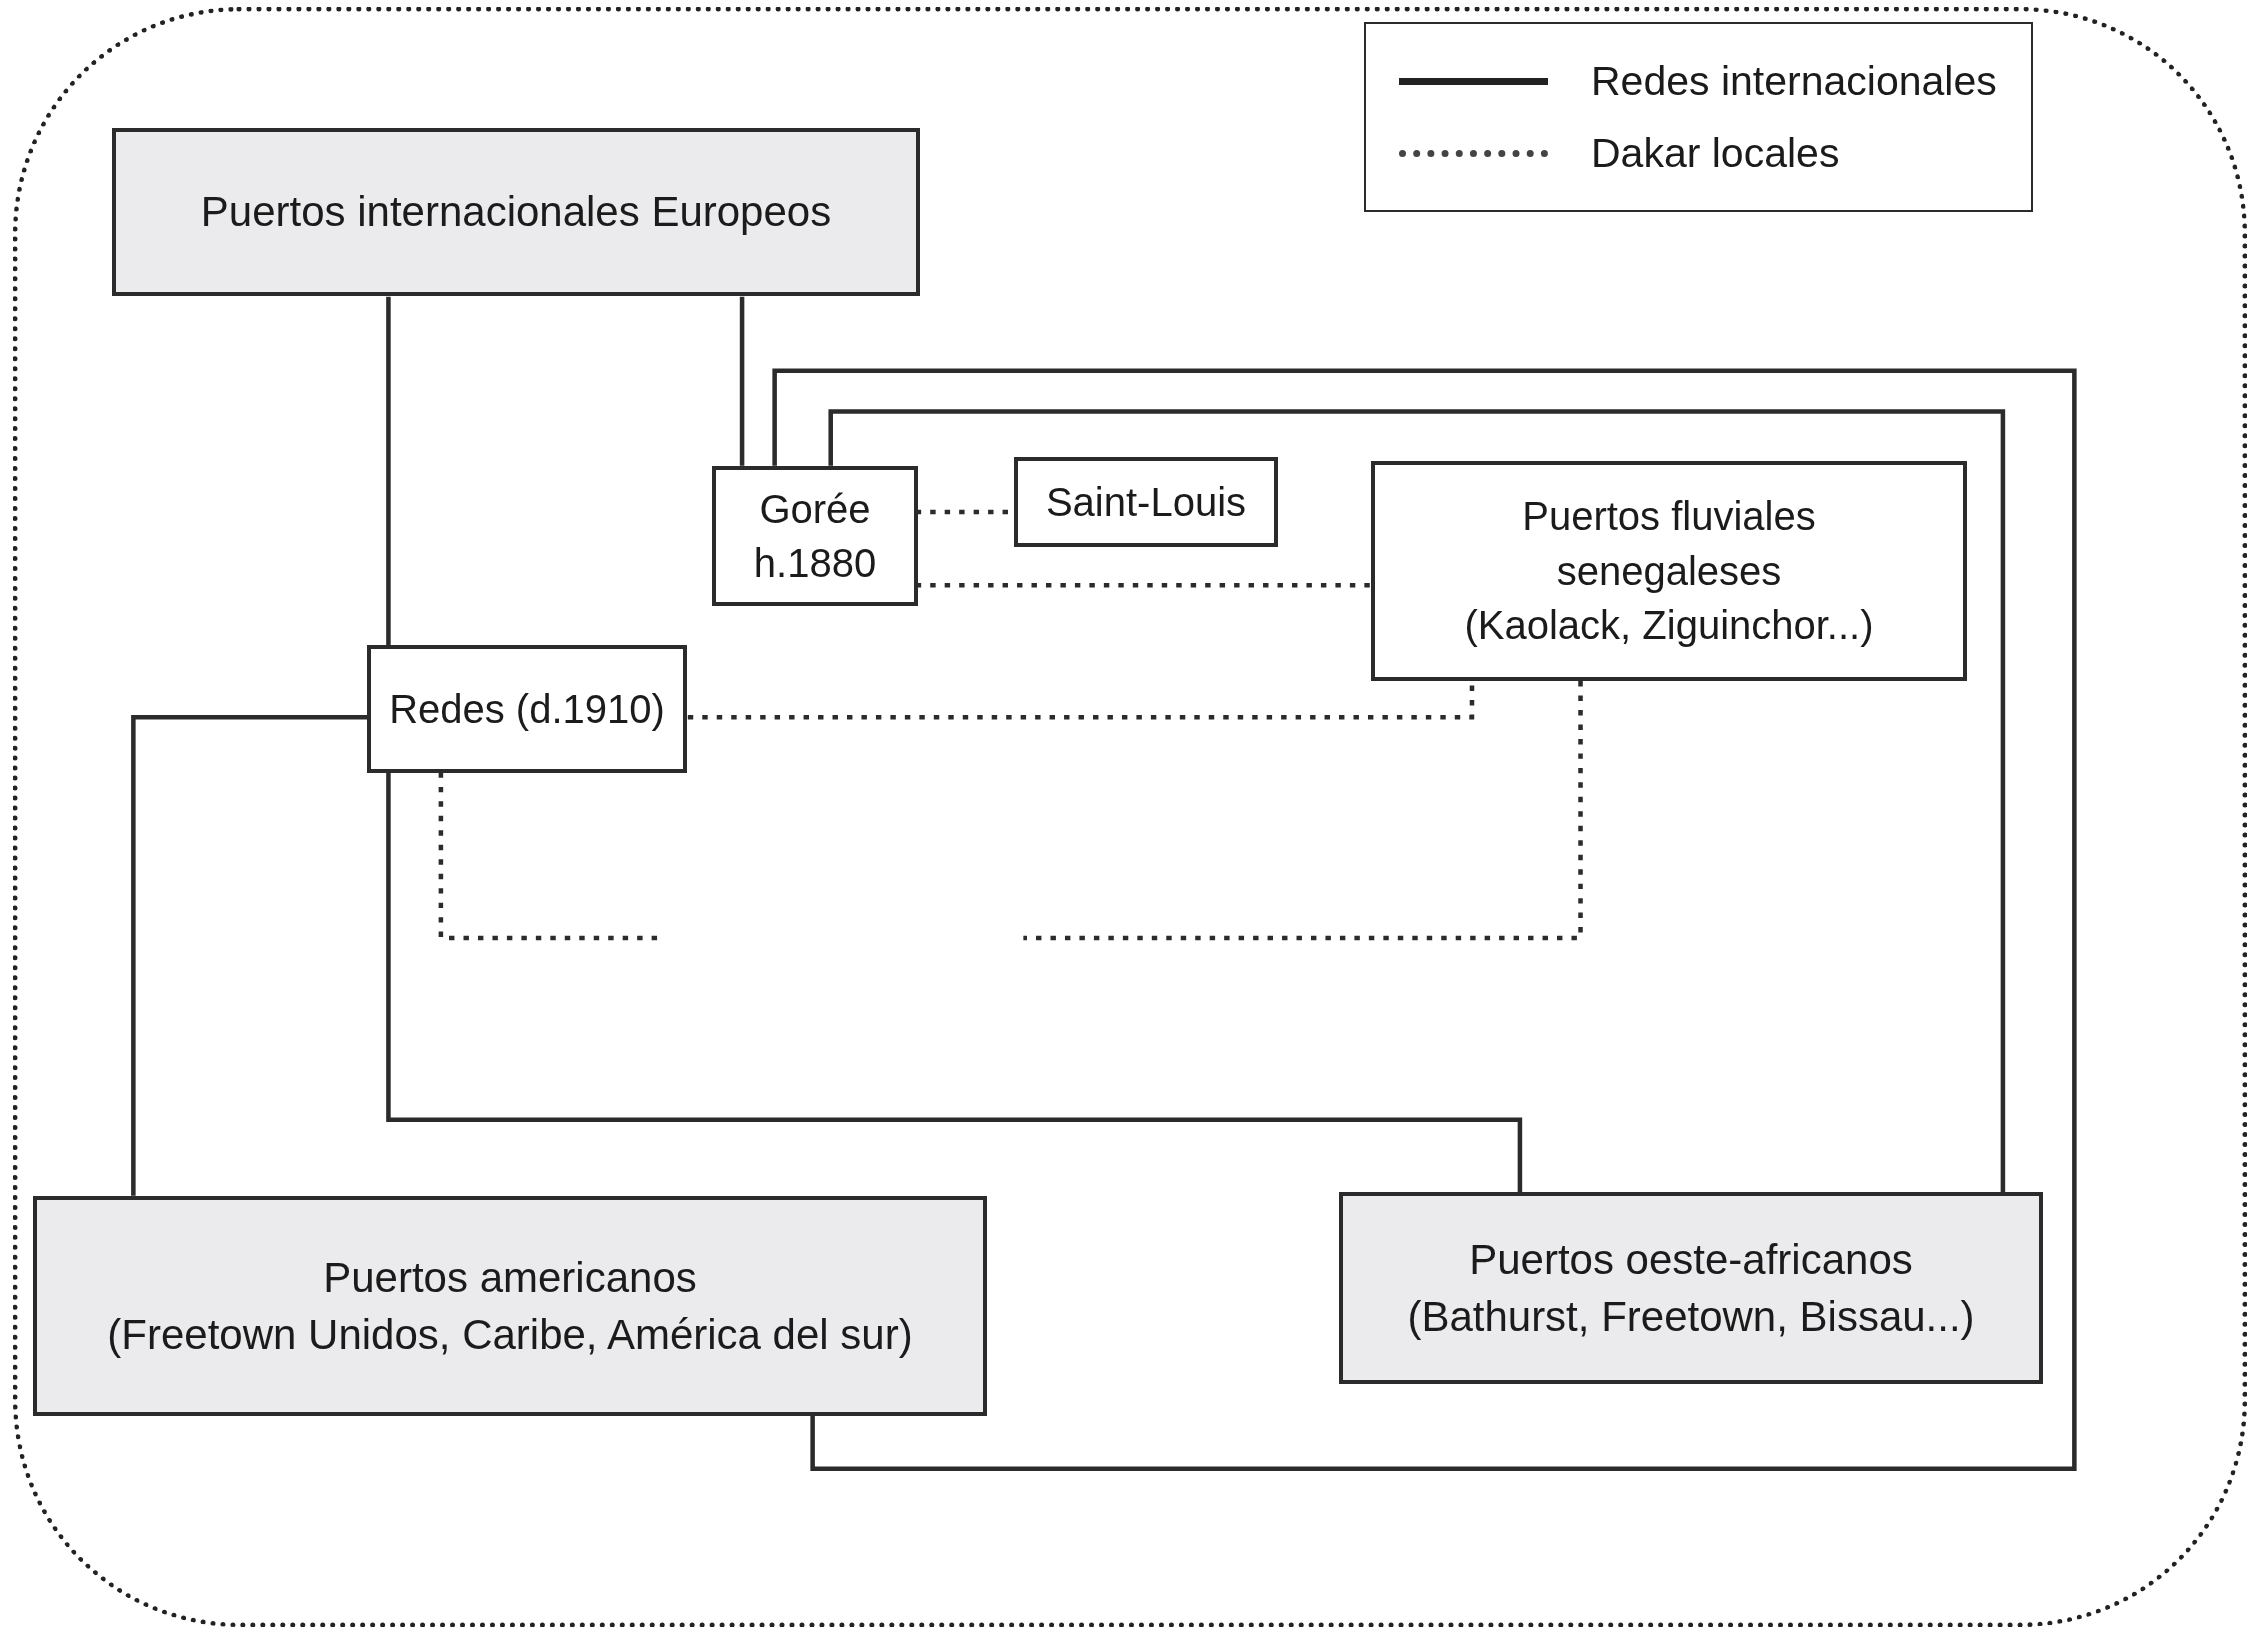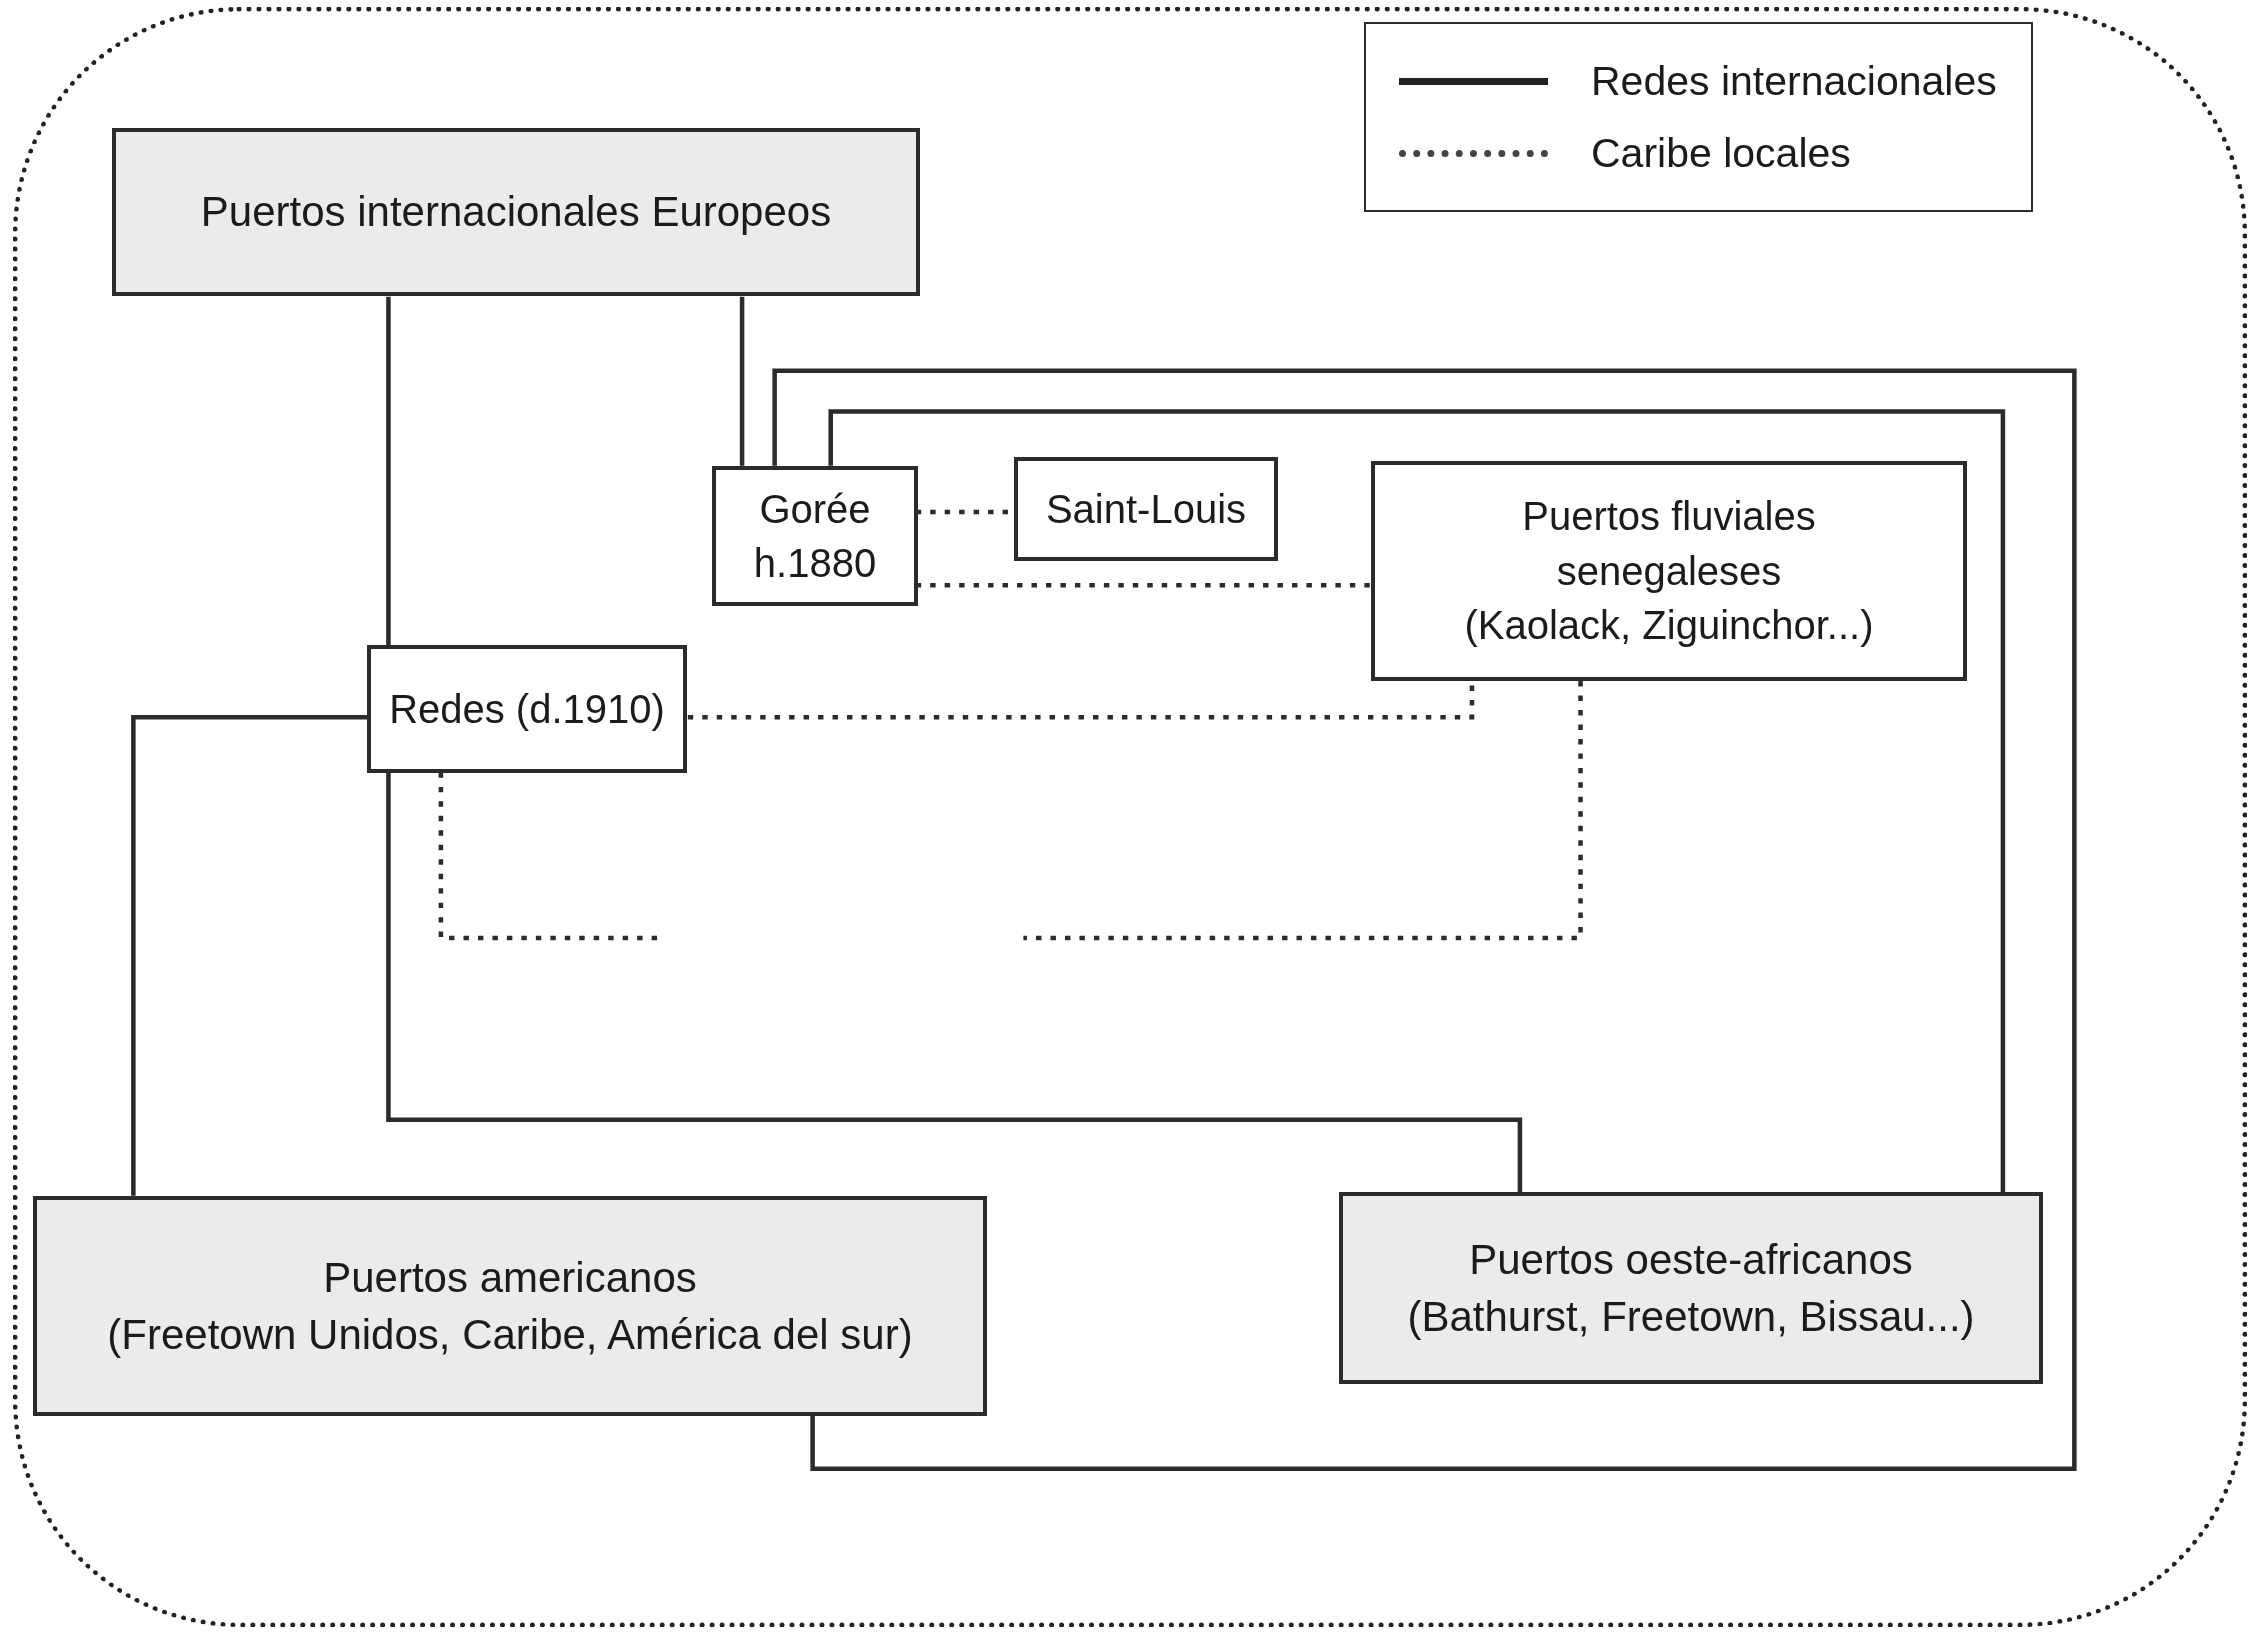--- a/index.html
+++ b/index.html
@@ -25,21 +25,21 @@
     padding-left:33px;
   }
   .legend-row{display:flex;align-items:center;gap:43px;}
   .sample{width:149px;height:0;flex:0 0 auto;}
   .sample.solid{border-top:7.2px solid #222222;}
   .sample.dotted{border-top:7.2px dotted #444444;}
   .legend-label{font-size:41px;}
   
   .n-europeos{left:112px;top:128px;width:808px;height:168px;}
   .n-goree{left:680px;top:466px;width:206px;height:140px;margin-left:32px;}
-  .n-saintlouis{left:1014px;top:457px;width:264px;height:104px;}
+  .n-saintlouis{left:1014px;top:457px;width:264px;height:90px;}
   .n-fluviales{left:1371px;top:461px;width:596px;height:220px;}
   .n-dakar{left:367px;top:645px;width:320px;height:128px;}
   .n-rufisque{left:660px;top:882px;width:363px;height:133px;}
   .n-americanos{left:33px;top:1196px;width:954px;height:220px;}
   .n-oeste{left:1339px;top:1192px;width:704px;height:192px;}
 </style>
 </head>
 <body>
 
 <div class="canvas">
@@ -64,21 +64,21 @@
     </g>
   </svg>
 
   <div class="legend">
     <div class="legend-row">
       <span class="sample solid"></span>
       <span class="legend-label">Redes internacionales</span>
     </div>
     <div class="legend-row">
       <span class="sample dotted"></span>
-      <span class="legend-label">Caribe locales</span>
+      <span class="legend-label">Dakar locales</span>
     </div>
   </div>
 
   <div class="node gray n-europeos">Puertos internacionales Europeos</div>
   <div class="node n-goree">Gorée
 h.1880</div>
   <div class="node n-saintlouis">Saint-Louis</div>
   <div class="node n-fluviales">Puertos fluviales
 senegaleses
 (Kaolack, Ziguinchor...)</div>

